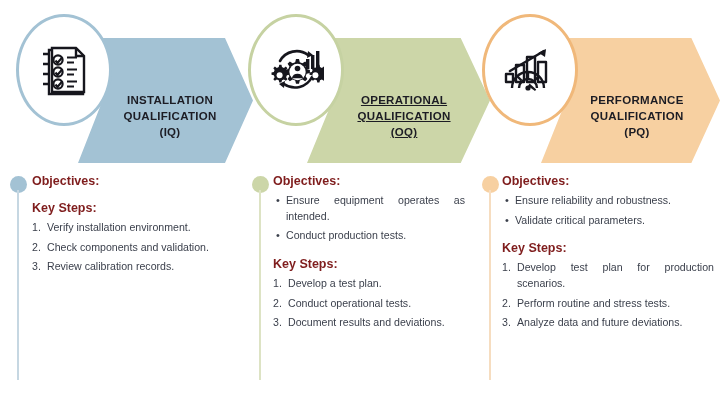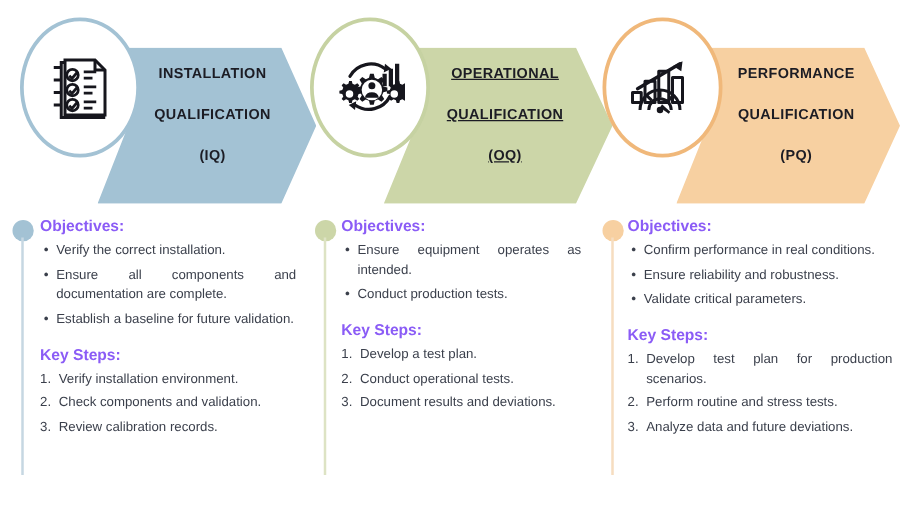--- a/index.html
+++ b/index.html
@@ -24,27 +24,27 @@
     top:38px;
     height:125px;
     clip-path: polygon(9% 0%, 84% 0%, 100% 50%, 84% 100%, 0% 100%, 14% 50%);
   }
   .stage.s0 .chev { left:78px;  width:175px; }
   .stage.s1 .chev { left:77px;  width:183px; }
   .stage.s2 .chev { left:79px;  width:179px; }
 
   .chev-label {
     position:absolute;
-    top:30px;
+    top:54px;
     height:125px;
     display:flex;
     flex-direction:column;
     align-items:center;
     justify-content:center;
-    gap:20px;
+    gap:3px;
     font-weight:bold;
     font-size:11.5px;
     letter-spacing:0.3px;
     color:#1c1c24;
     text-align:center;
     line-height:1.15;
     pointer-events:none;
   }
   .stage.s0 .chev-label { left:95px;  width:150px; }
   .stage.s1 .chev-label { left:96px;  width:156px;text-decoration:underline; }
@@ -85,21 +85,21 @@
   .col.c2 .pinline { left:19px; background:#f6ddc0; }
 
   .col-body { position:absolute; top:0; }
   .col.c0 .col-body { left:32px; width:205px; }
   .col.c1 .col-body { left:30px; width:192px; }
   .col.c2 .col-body { left:32px; width:212px; }
 
   .sec-title {
     font-weight:bold;
     font-size:12.5px;
-    color:#8b5cf6;
+    color:#7f1d1d;
     margin-bottom:5px;
   }
   .sec-objectives { margin-top:4px; }
   .sec-steps { margin-top:13px; }
 
   ul.b, ol.n { list-style:none; }
   ul.b li, ol.n li {
     position:relative;
     font-size:10.6px;
     line-height:1.48;
@@ -239,25 +239,20 @@
 </div>
 
 <div id="columns">
 
   <div class="col c0">
     <div class="pin"></div>
     <div class="pinline"></div>
     <div class="col-body">
       <div class="sec-objectives">
         <div class="sec-title">Objectives:</div>
-        <ul class="b">
-          <li>Verify the correct installation.</li>
-          <li>Ensure all components and documentation are complete.</li>
-          <li>Establish a baseline for future validation.</li>
-        </ul>
       </div>
       <div class="sec-steps">
         <div class="sec-title">Key Steps:</div>
         <ol class="n">
           <li>Verify installation environment.</li>
           <li>Check components and validation.</li>
           <li>Review calibration records.</li>
         </ol>
       </div>
     </div>
@@ -285,21 +280,20 @@
     </div>
   </div>
 
   <div class="col c2">
     <div class="pin"></div>
     <div class="pinline"></div>
     <div class="col-body">
       <div class="sec-objectives">
         <div class="sec-title">Objectives:</div>
         <ul class="b">
-          <li>Confirm performance in real conditions.</li>
           <li>Ensure reliability and robustness.</li>
           <li>Validate critical parameters.</li>
         </ul>
       </div>
       <div class="sec-steps">
         <div class="sec-title">Key Steps:</div>
         <ol class="n">
           <li>Develop test plan for production scenarios.</li>
           <li>Perform routine and stress tests.</li>
           <li>Analyze data and future deviations.</li>

